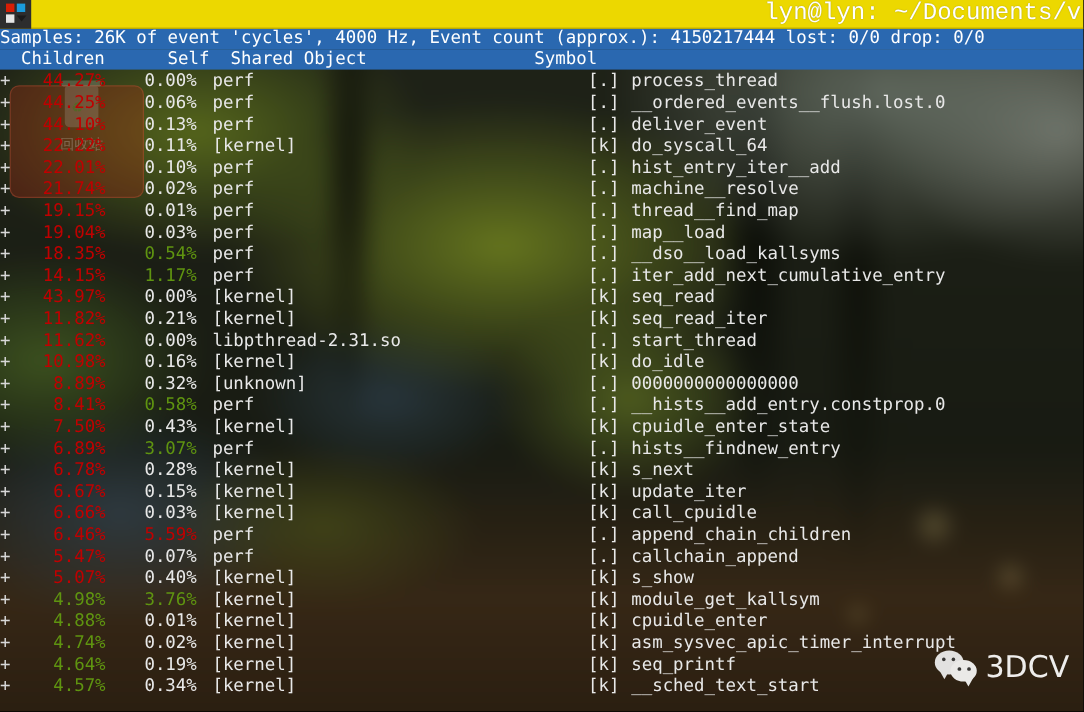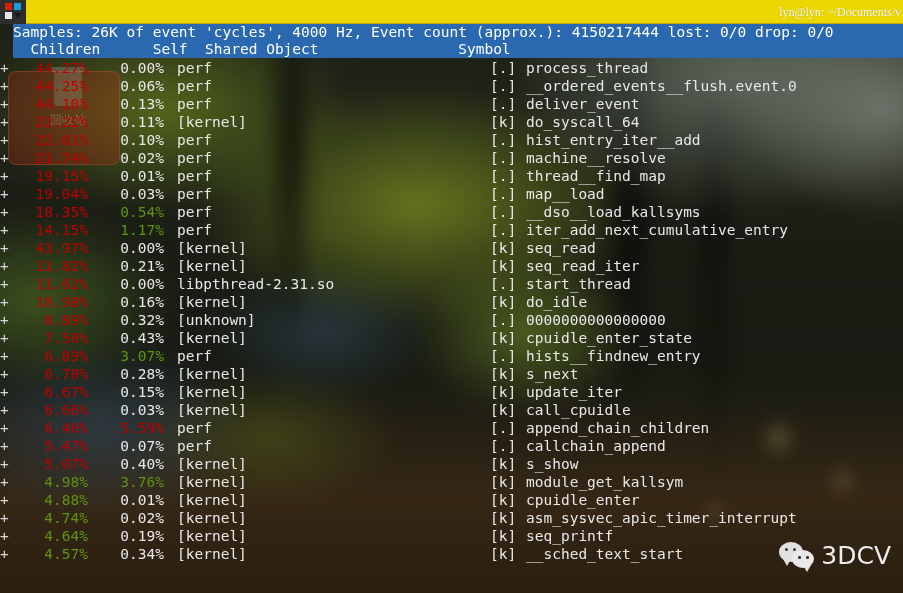--- a/index.html
+++ b/index.html
@@ -134,30 +134,30 @@
     left: 9px; top: 10px; width: 0; height: 0;
     border-left: 4px solid transparent;
     border-right: 4px solid transparent;
     border-top: 5px solid #1a1a1a;
   }
   #titlebar .tb-title {
     position: absolute;
     right: 2px; top: 0;
     height: 24px;
     line-height: 24px;
-    font-family: Liberation Serif, serif;
-    font-size: 12px;
+    font-family: Liberation Mono, monospace;
+    font-size: 20px;
     color: #ffffff;
     white-space: nowrap;
     overflow: hidden;
     text-shadow: 0 0 1px rgba(0,0,0,0.35);
   }
 
   
-  #perf-header { flex: 0 0 auto; margin-left: 13px; }
+  #perf-header { flex: 0 0 auto; }
   .hdr-line {
     background: #2a68b0;
     color: #ffffff;
     font-size: 14.5px;
     line-height: 17px;
     height: 17px;
     white-space: pre;
     letter-spacing: 0px;
     overflow: hidden;
   }
@@ -261,34 +261,35 @@
       <div class="tb-title">lyn@lyn: ~/Documents/v</div>
     </div>
 
     <div id="perf-header">
       <div class="hdr-line">Samples: 26K of event 'cycles', 4000 Hz, Event count (approx.): 4150217444 lost: 0/0 drop: 0/0</div>
       <div class="hdr-line">  Children      Self  Shared Object                Symbol</div>
     </div>
 
     <div id="rows">
         <div class="row"><span class="col-exp">+</span><span class="col-child pc-red">44.27%</span><span class="col-self pc-white">0.00%</span><span class="col-dso">perf</span><span class="col-lvl">[.]</span><span class="col-sym">process_thread</span></div>
-        <div class="row"><span class="col-exp">+</span><span class="col-child pc-red">44.25%</span><span class="col-self pc-white">0.06%</span><span class="col-dso">perf</span><span class="col-lvl">[.]</span><span class="col-sym">__ordered_events__flush.event.0</span></div>
+        <div class="row"><span class="col-exp">+</span><span class="col-child pc-red">44.25%</span><span class="col-self pc-white">0.06%</span><span class="col-dso">perf</span><span class="col-lvl">[.]</span><span class="col-sym">__ordered_events__flush.lost.0</span></div>
         <div class="row"><span class="col-exp">+</span><span class="col-child pc-red">44.10%</span><span class="col-self pc-white">0.13%</span><span class="col-dso">perf</span><span class="col-lvl">[.]</span><span class="col-sym">deliver_event</span></div>
         <div class="row"><span class="col-exp">+</span><span class="col-child pc-red">22.22%</span><span class="col-self pc-white">0.11%</span><span class="col-dso">[kernel]</span><span class="col-lvl">[k]</span><span class="col-sym">do_syscall_64</span></div>
         <div class="row"><span class="col-exp">+</span><span class="col-child pc-red">22.01%</span><span class="col-self pc-white">0.10%</span><span class="col-dso">perf</span><span class="col-lvl">[.]</span><span class="col-sym">hist_entry_iter__add</span></div>
         <div class="row"><span class="col-exp">+</span><span class="col-child pc-red">21.74%</span><span class="col-self pc-white">0.02%</span><span class="col-dso">perf</span><span class="col-lvl">[.]</span><span class="col-sym">machine__resolve</span></div>
         <div class="row"><span class="col-exp">+</span><span class="col-child pc-red">19.15%</span><span class="col-self pc-white">0.01%</span><span class="col-dso">perf</span><span class="col-lvl">[.]</span><span class="col-sym">thread__find_map</span></div>
         <div class="row"><span class="col-exp">+</span><span class="col-child pc-red">19.04%</span><span class="col-self pc-white">0.03%</span><span class="col-dso">perf</span><span class="col-lvl">[.]</span><span class="col-sym">map__load</span></div>
         <div class="row"><span class="col-exp">+</span><span class="col-child pc-red">18.35%</span><span class="col-self pc-green">0.54%</span><span class="col-dso">perf</span><span class="col-lvl">[.]</span><span class="col-sym">__dso__load_kallsyms</span></div>
         <div class="row"><span class="col-exp">+</span><span class="col-child pc-red">14.15%</span><span class="col-self pc-green">1.17%</span><span class="col-dso">perf</span><span class="col-lvl">[.]</span><span class="col-sym">iter_add_next_cumulative_entry</span></div>
         <div class="row"><span class="col-exp">+</span><span class="col-child pc-red">43.97%</span><span class="col-self pc-white">0.00%</span><span class="col-dso">[kernel]</span><span class="col-lvl">[k]</span><span class="col-sym">seq_read</span></div>
         <div class="row"><span class="col-exp">+</span><span class="col-child pc-red">11.82%</span><span class="col-self pc-white">0.21%</span><span class="col-dso">[kernel]</span><span class="col-lvl">[k]</span><span class="col-sym">seq_read_iter</span></div>
         <div class="row"><span class="col-exp">+</span><span class="col-child pc-red">11.62%</span><span class="col-self pc-white">0.00%</span><span class="col-dso">libpthread-2.31.so</span><span class="col-lvl">[.]</span><span class="col-sym">start_thread</span></div>
         <div class="row"><span class="col-exp">+</span><span class="col-child pc-red">10.98%</span><span class="col-self pc-white">0.16%</span><span class="col-dso">[kernel]</span><span class="col-lvl">[k]</span><span class="col-sym">do_idle</span></div>
         <div class="row"><span class="col-exp">+</span><span class="col-child pc-red">8.89%</span><span class="col-self pc-white">0.32%</span><span class="col-dso">[unknown]</span><span class="col-lvl">[.]</span><span class="col-sym">0000000000000000</span></div>
+        <div class="row"><span class="col-exp">+</span><span class="col-child pc-red">8.41%</span><span class="col-self pc-green">0.58%</span><span class="col-dso">perf</span><span class="col-lvl">[.]</span><span class="col-sym">__hists__add_entry.constprop.0</span></div>
         <div class="row"><span class="col-exp">+</span><span class="col-child pc-red">7.50%</span><span class="col-self pc-white">0.43%</span><span class="col-dso">[kernel]</span><span class="col-lvl">[k]</span><span class="col-sym">cpuidle_enter_state</span></div>
         <div class="row"><span class="col-exp">+</span><span class="col-child pc-red">6.89%</span><span class="col-self pc-green">3.07%</span><span class="col-dso">perf</span><span class="col-lvl">[.]</span><span class="col-sym">hists__findnew_entry</span></div>
         <div class="row"><span class="col-exp">+</span><span class="col-child pc-red">6.78%</span><span class="col-self pc-white">0.28%</span><span class="col-dso">[kernel]</span><span class="col-lvl">[k]</span><span class="col-sym">s_next</span></div>
         <div class="row"><span class="col-exp">+</span><span class="col-child pc-red">6.67%</span><span class="col-self pc-white">0.15%</span><span class="col-dso">[kernel]</span><span class="col-lvl">[k]</span><span class="col-sym">update_iter</span></div>
         <div class="row"><span class="col-exp">+</span><span class="col-child pc-red">6.66%</span><span class="col-self pc-white">0.03%</span><span class="col-dso">[kernel]</span><span class="col-lvl">[k]</span><span class="col-sym">call_cpuidle</span></div>
         <div class="row"><span class="col-exp">+</span><span class="col-child pc-red">6.46%</span><span class="col-self pc-red">5.59%</span><span class="col-dso">perf</span><span class="col-lvl">[.]</span><span class="col-sym">append_chain_children</span></div>
         <div class="row"><span class="col-exp">+</span><span class="col-child pc-red">5.47%</span><span class="col-self pc-white">0.07%</span><span class="col-dso">perf</span><span class="col-lvl">[.]</span><span class="col-sym">callchain_append</span></div>
         <div class="row"><span class="col-exp">+</span><span class="col-child pc-red">5.07%</span><span class="col-self pc-white">0.40%</span><span class="col-dso">[kernel]</span><span class="col-lvl">[k]</span><span class="col-sym">s_show</span></div>
         <div class="row"><span class="col-exp">+</span><span class="col-child pc-green">4.98%</span><span class="col-self pc-green">3.76%</span><span class="col-dso">[kernel]</span><span class="col-lvl">[k]</span><span class="col-sym">module_get_kallsym</span></div>
         <div class="row"><span class="col-exp">+</span><span class="col-child pc-green">4.88%</span><span class="col-self pc-white">0.01%</span><span class="col-dso">[kernel]</span><span class="col-lvl">[k]</span><span class="col-sym">cpuidle_enter</span></div>

